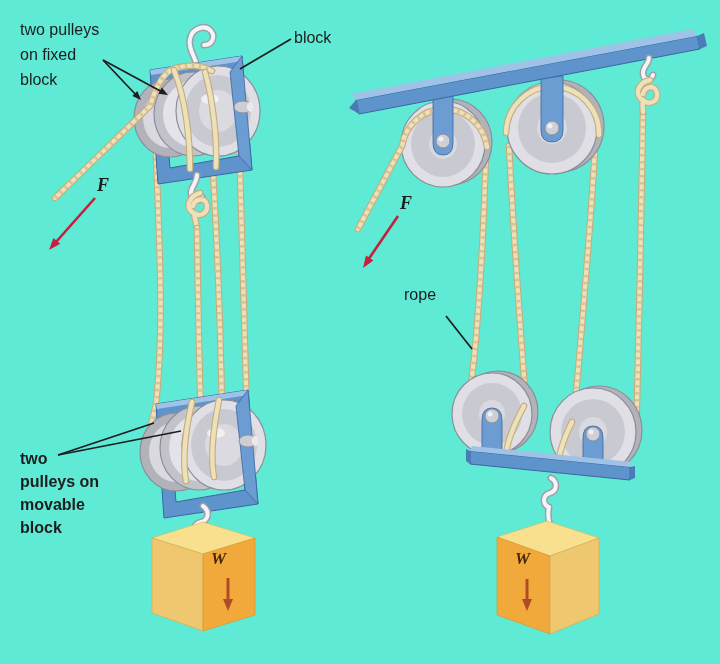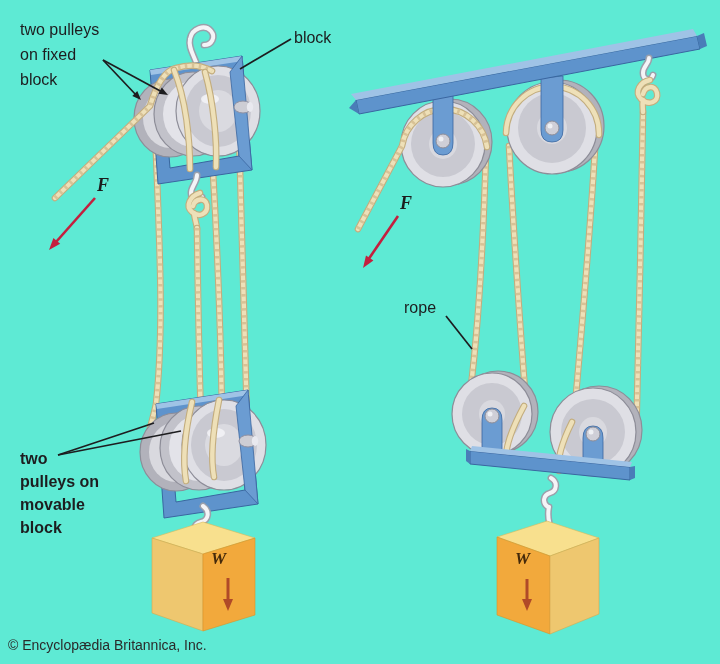--- a/index.html
+++ b/index.html
@@ -285,18 +285,17 @@
 
   <div class="lbl" style="left:20px;top:17px;">two pulleys
 on fixed
 block</div>
   <div class="lbl" style="left:294px;top:25px;">block</div>
   <div class="var" style="left:97px;top:175px;">F</div>
   <div class="lbl tight" style="left:20px;top:447px;">two
 pulleys on
 movable
 block</div>
-  <div class="lbl" style="left:404px;top:295px;">rope</div>
+  <div class="lbl" style="left:404px;top:282px;">rope</div>
   <div class="var" style="left:400px;top:193px;">F</div>
   <div class="var wvar" style="left:211px;top:549px;">W</div>
   <div class="var wvar" style="left:515px;top:549px;">W</div>
-  <div class="copyright" style="left:8px;top:637px;">© Encyclopædia Britannica, Inc.</div>
 </div>
 
 </body></html>

